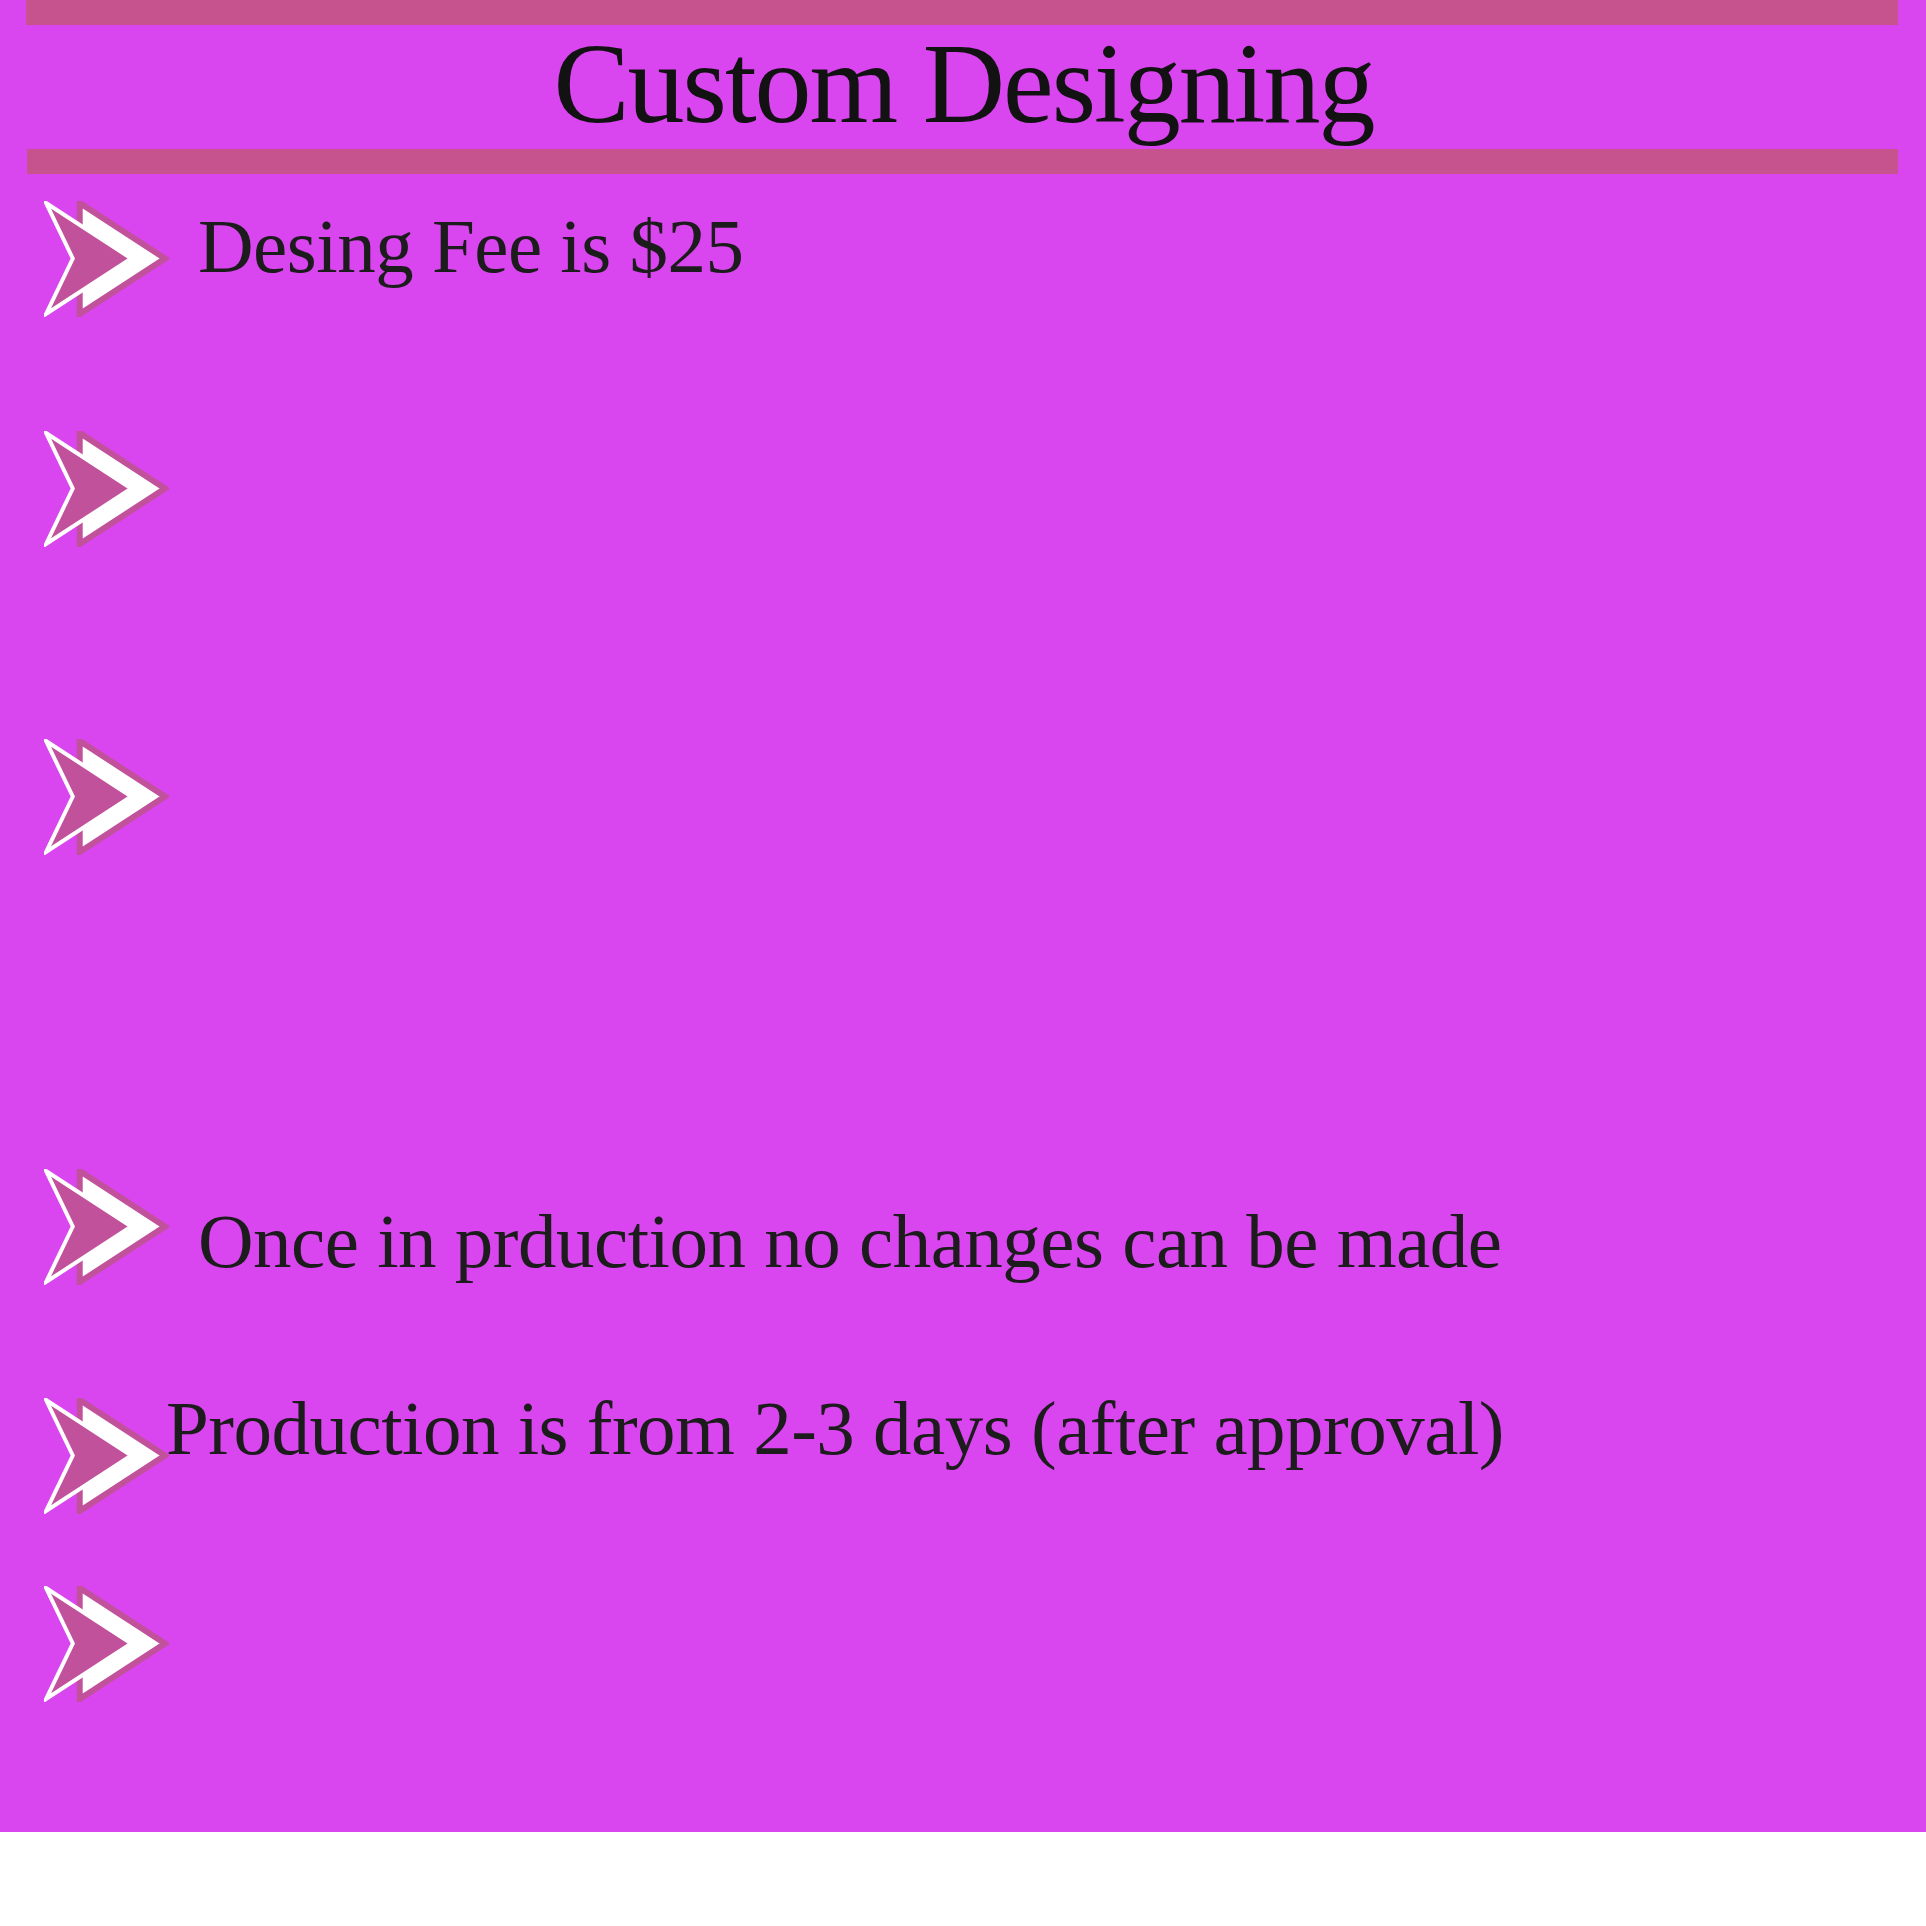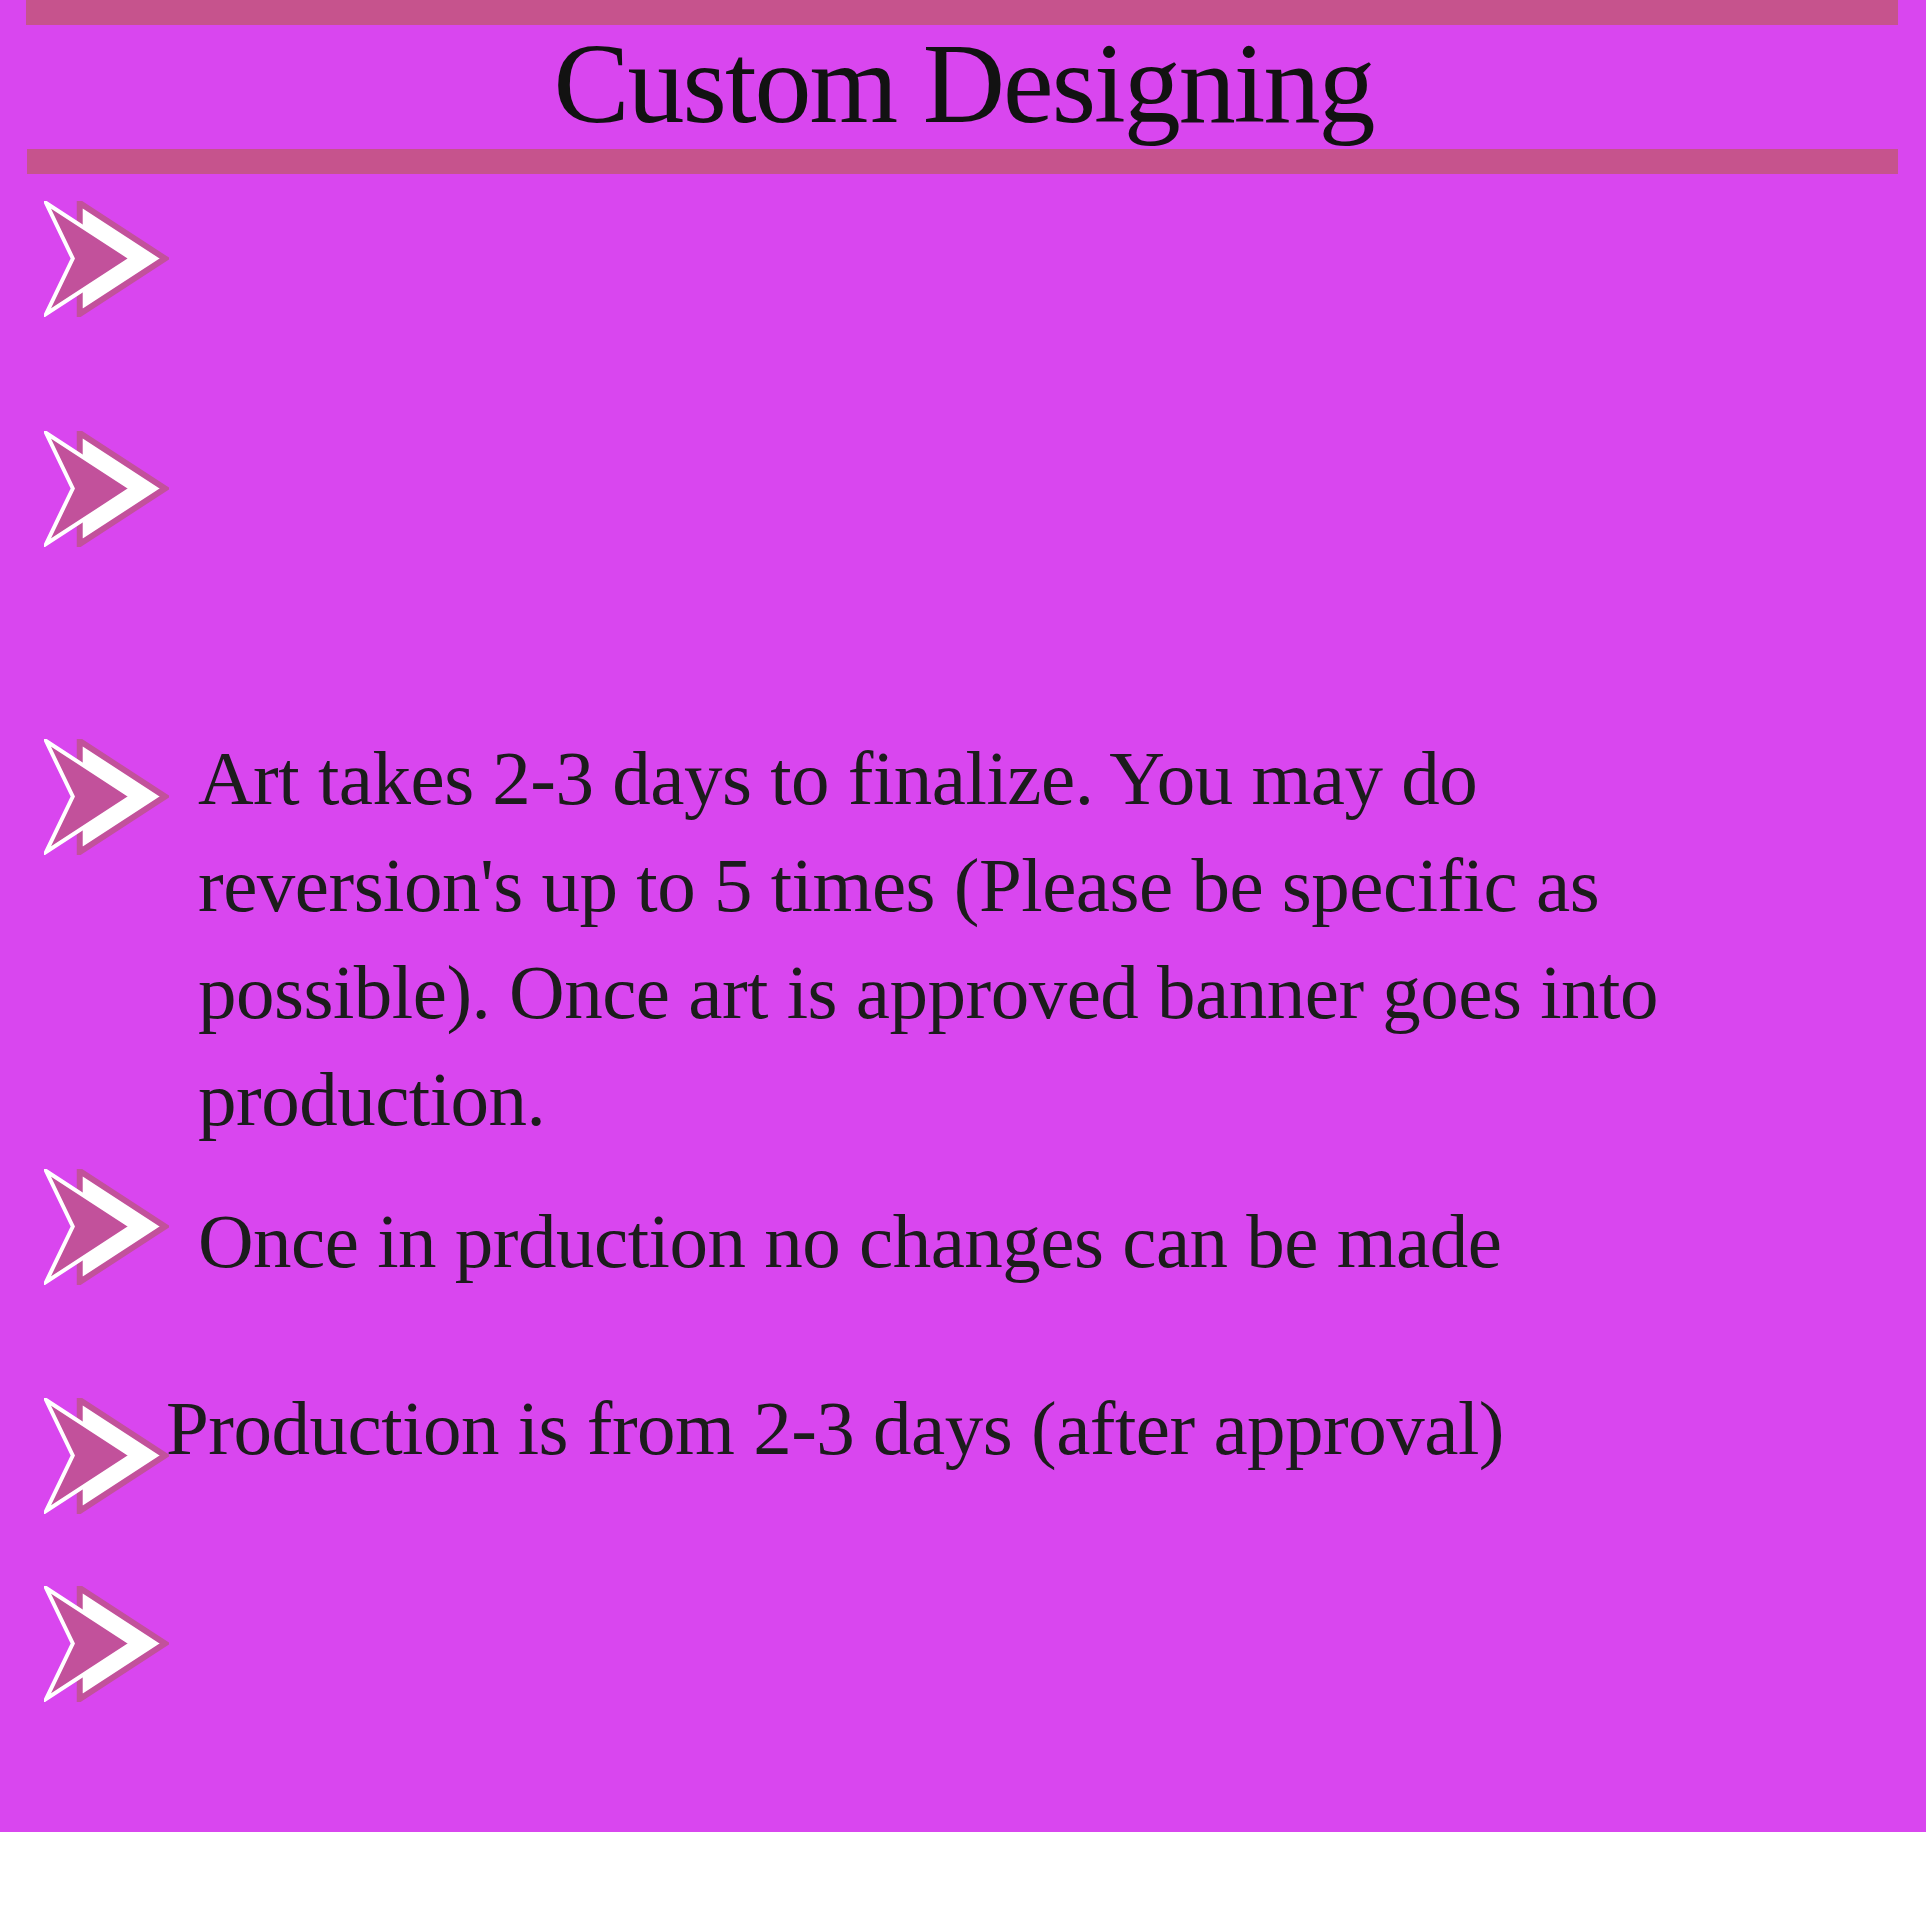--- a/index.html
+++ b/index.html
@@ -50,34 +50,31 @@
   <div class="bar top"></div>
 
   <h1 class="page-title">Custom Designing</h1>
 
   <div class="bar mid"></div>
 
   <svg class="arrow" style="top:201px" viewBox="0 0 126 117">
     <polygon class="arrow-outline" points="36,2 122,58 36,114"></polygon>
     <polygon class="arrow-fill" points="2,2 88,58 2,114 29,58"></polygon>
   </svg>
+  <div class="bullet-text" style="top:193px">Desing Fee is $25</div>
 
   <svg class="arrow" style="top:431px" viewBox="0 0 126 117">
     <polygon class="arrow-outline" points="36,2 122,58 36,114"></polygon>
     <polygon class="arrow-fill" points="2,2 88,58 2,114 29,58"></polygon>
   </svg>
 
   <svg class="arrow" style="top:739px" viewBox="0 0 126 117">
     <polygon class="arrow-outline" points="36,2 122,58 36,114"></polygon>
     <polygon class="arrow-fill" points="2,2 88,58 2,114 29,58"></polygon>
   </svg>
-  <div class="bullet-text" style="top:725px">Art takes 2-3 days to finalize. You may do
-reversion's up to 5 times (Please be specific as
-possible). Once art is approved banner goes into
-production.</div>
 
   <svg class="arrow" style="top:1169px" viewBox="0 0 126 117">
     <polygon class="arrow-outline" points="36,2 122,58 36,114"></polygon>
     <polygon class="arrow-fill" points="2,2 88,58 2,114 29,58"></polygon>
   </svg>
   <div class="bullet-text" style="top:1188px">Once in prduction no changes can be made</div>
 
   <svg class="arrow" style="top:1398px" viewBox="0 0 126 117">
     <polygon class="arrow-outline" points="36,2 122,58 36,114"></polygon>
     <polygon class="arrow-fill" points="2,2 88,58 2,114 29,58"></polygon>

